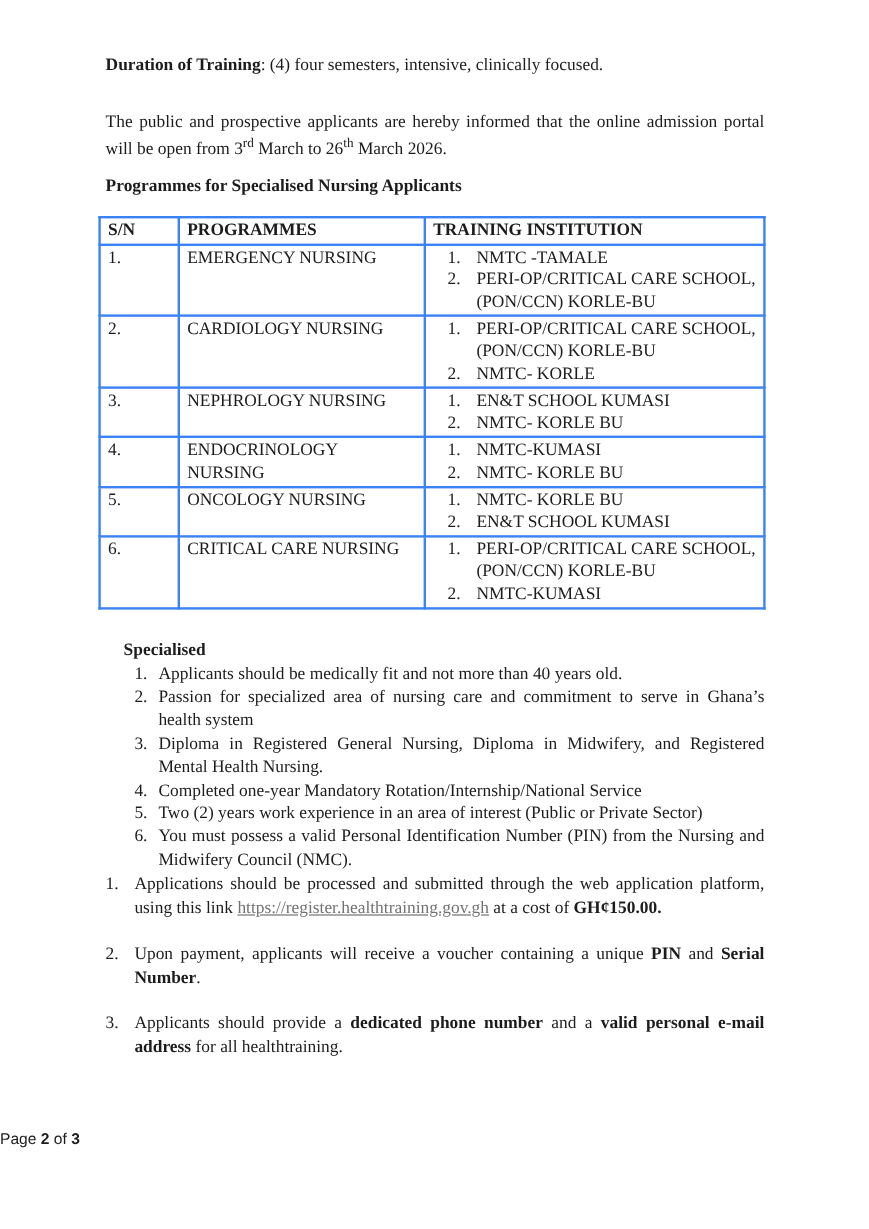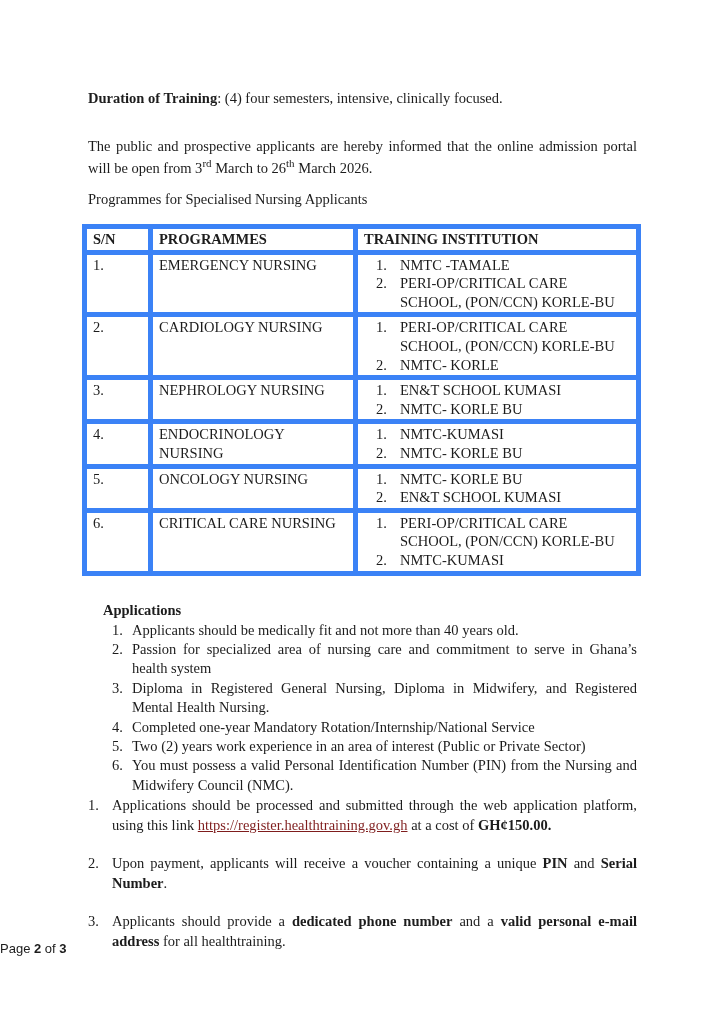--- a/index.html
+++ b/index.html
@@ -8,35 +8,35 @@
     width: 724px; height: 1024px;
     font-family: "Liberation Serif", serif;
     font-size: 14.5px;
     color: #1c1c1c;
     position: relative;
     overflow: hidden;
   }
   .page {
     position: relative;
     width: 724px; height: 1024px;
-    padding: 88px 87px 0 88px;
+    padding: 44px 87px 0 88px;
   }
   .duration-line { line-height: 21px; }
   .portal-para { margin-top: 26px; line-height: 22px; text-align: justify; }
   sup { font-size: 11px; line-height: 0; }
-  .section-heading { margin-top: 10px; font-weight: normal; line-height: 21px; }
+  .section-heading { margin-top: 10px; font-weight: bold; line-height: 21px; }
 
   table.prog-table {
     margin: 14px 0 0 -6px;
     width: 554px;
     border-collapse: collapse;
     table-layout: fixed;
   }
   .prog-table th, .prog-table td {
-    border: 5px solid #3b82f6;
+    border: 2px solid #3b82f6;
     vertical-align: top;
     padding: 1px 6px;
     line-height: 18.6px;
     text-align: left;
     font-size: 14.5px;
   }
   .prog-table th { font-weight: bold; }
   .col-sn { width: 66px; }
   .col-prog { width: 205px; }
   .col-inst { width: 283px; }
@@ -50,21 +50,21 @@
   .req-text { flex: 1; text-align: justify; }
 
   .proc-heading { margin: 6px 0 0 5px; line-height: 21px; font-weight: bold; }
   .proc-heading .proc-word { font-style: italic; }
   .proc-item { display: flex; line-height: 20px; }
   .proc-item + .proc-item { margin-top: 18px; }
   .proc-num { flex: 0 0 24px; }
   .proc-text { flex: 1; text-align: justify; }
   .proc-list { margin-top: 0; }
   .seg-bold { font-weight: bold; }
-  .seg-link { color: #7f1d1d; text-decoration: underline; }
+  .seg-link { color: #737373; text-decoration: underline; }
 
   .page-footer {
     position: absolute;
     top: 941px; left: 0;
     width: 724px;
     text-align: left;
     font-family: "Liberation Sans", sans-serif;
     font-size: 13px;
     color: #1c1c1c;
   }
@@ -175,21 +175,21 @@
             </div>
             <div class="inst-line">
               <span class="inst-num">2.</span>
               <span class="inst-text">NMTC-KUMASI</span>
             </div>
           </td>
         </tr>
       </tbody>
   </table>
 
-  <p class="req-heading">Applications</p>
+  <p class="req-heading">Specialised</p>
   <div id="req-list">
       <div class="req-item">
         <span class="req-num">1.</span>
         <span class="req-text">Applicants should be medically fit and not more than 40 years old.</span>
       </div>
       <div class="req-item">
         <span class="req-num">2.</span>
         <span class="req-text">Passion for specialized area of nursing care and commitment to serve in Ghana’s health system</span>
       </div>
       <div class="req-item">

